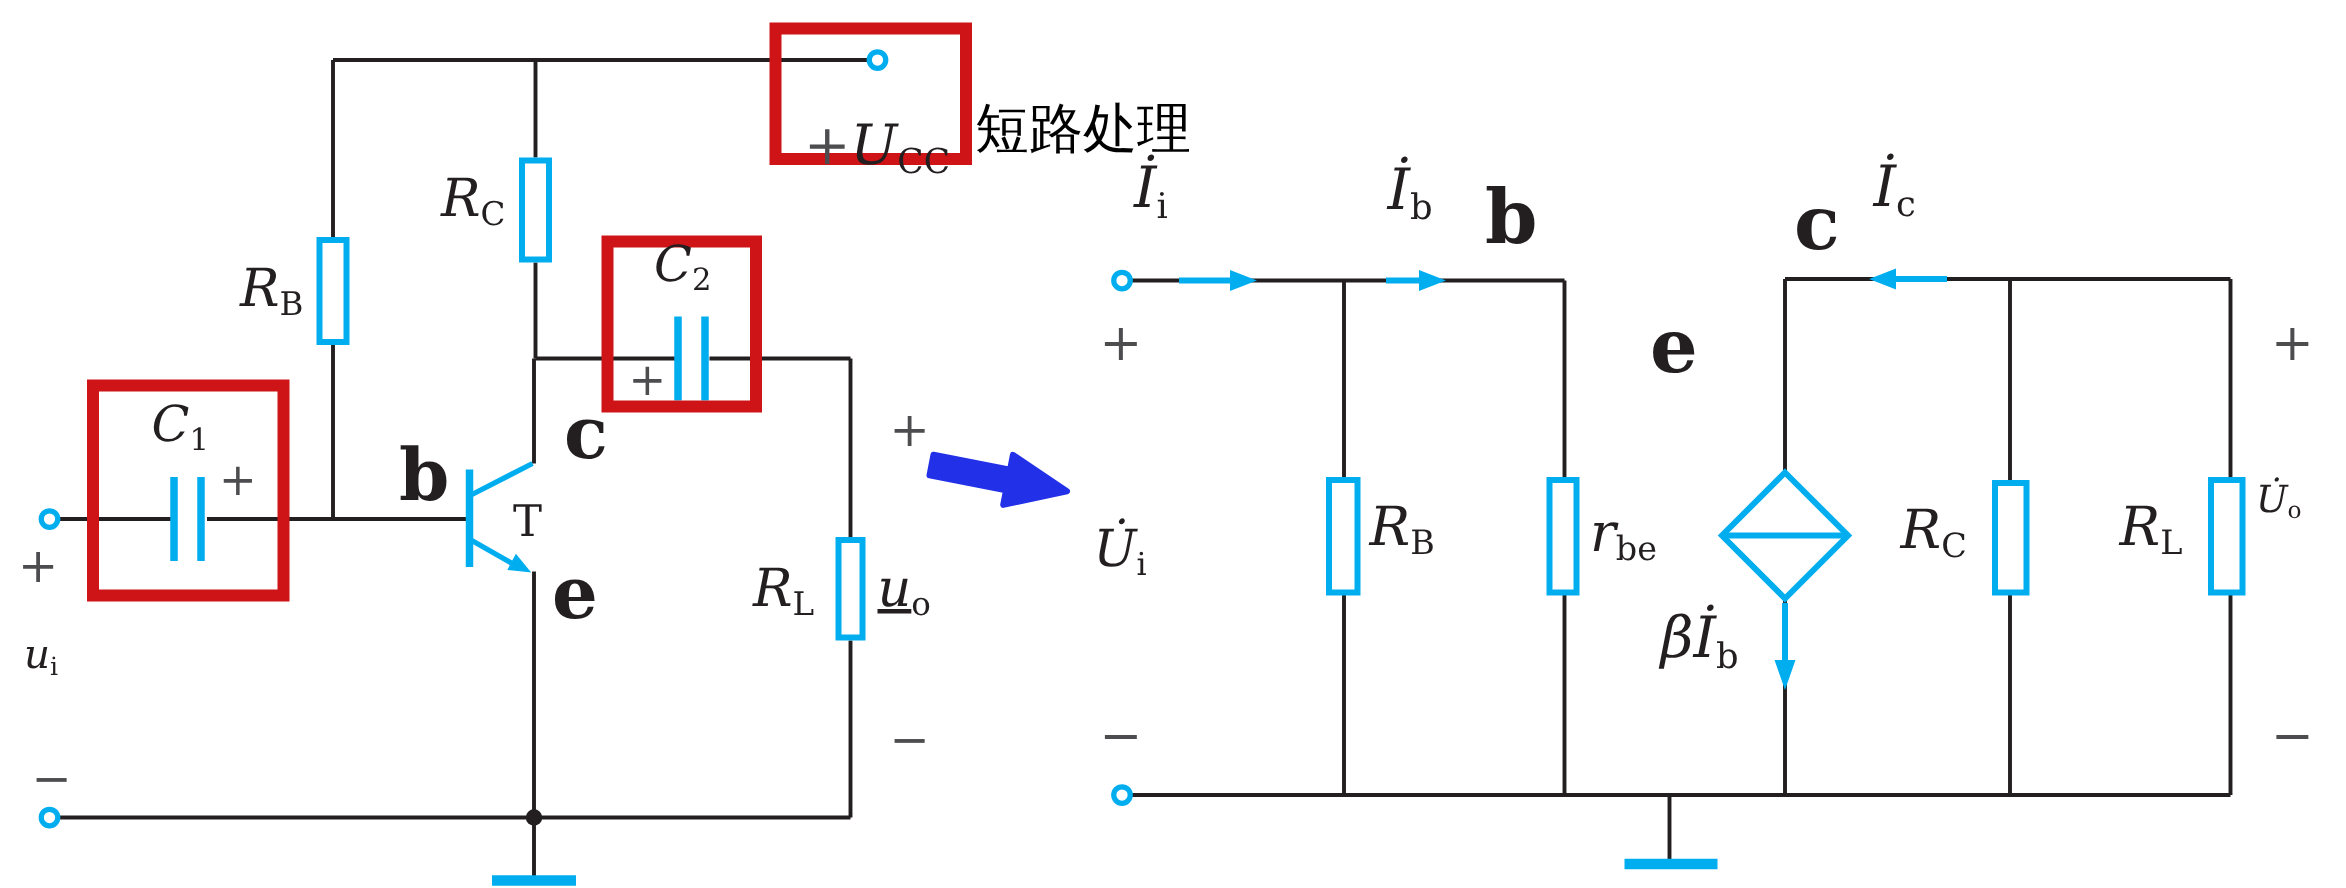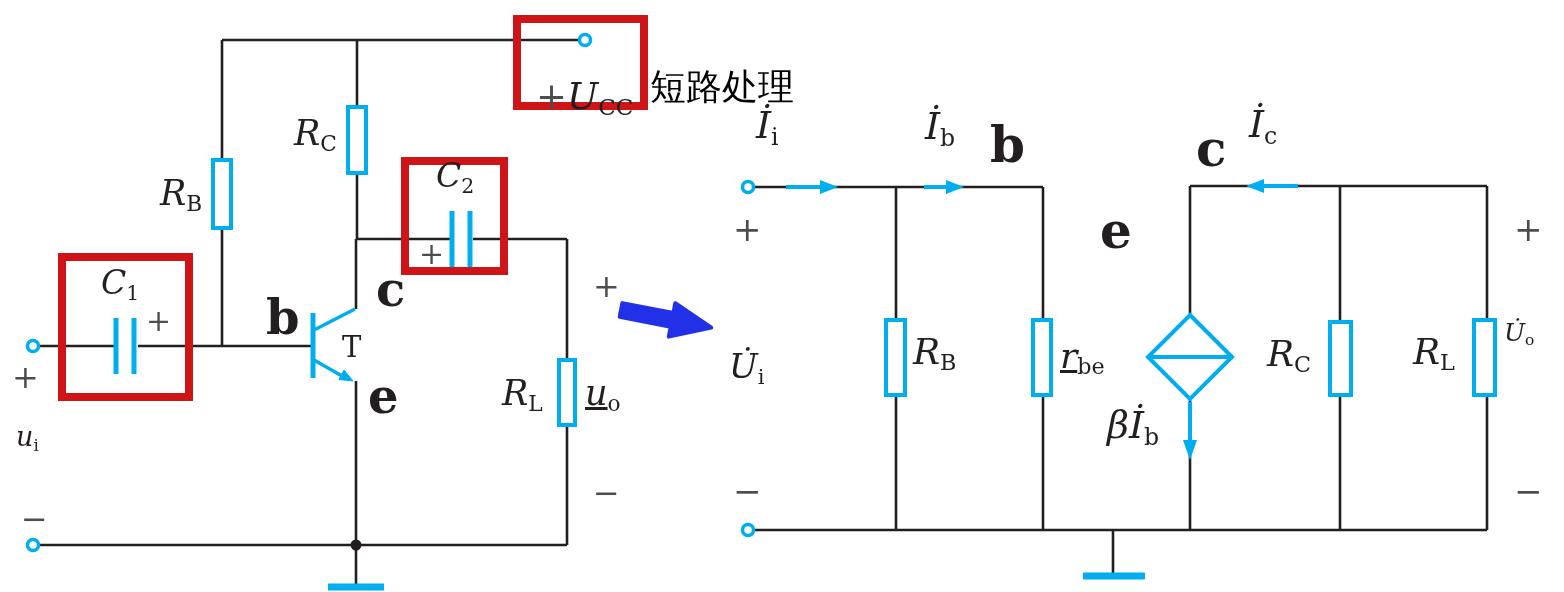--- a/index.html
+++ b/index.html
@@ -133,21 +133,21 @@
   <span class="lbl node" style="left:990px;top:120px;font-size:50px;">b</span>
   <span class="lbl node" style="left:1196px;top:124px;font-size:50px;">c</span>
   <span class="lbl node" style="left:1100px;top:206px;font-size:50px;">e</span>
   <span class="lbl" style="left:1249px;top:105px;font-size:38px;"><i class="it">İ</i><sub>c</sub></span>
 
   <span class="lbl sign" style="left:733px;top:212px;font-size:34px;">+</span>
   <span class="lbl" style="left:729px;top:322px;font-size:34px;margin-top:27px;"><i class="it">U̇</i><sub>i</sub></span>
   <span class="lbl sign" style="left:733px;top:474px;font-size:34px;">−</span>
 
   <span class="lbl" style="left:913px;top:334px;font-size:36px;"><i class="it">R</i><sub>B</sub></span>
-  <span class="lbl" style="left:1060px;top:338px;font-size:36px;text-decoration:underline;"><i class="it">r</i><sub>be</sub></span>
+  <span class="lbl" style="left:1060px;top:338px;font-size:36px;"><i class="it">r</i><sub>be</sub></span>
   <span class="lbl" style="left:1107px;top:406px;font-size:38px;"><i class="it">β</i><i class="it">İ</i><sub>b</sub></span>
   <span class="lbl" style="left:1267px;top:336px;font-size:36px;"><i class="it">R</i><sub>C</sub></span>
   <span class="lbl" style="left:1413px;top:334px;font-size:36px;"><i class="it">R</i><sub>L</sub></span>
 
   <span class="lbl sign" style="left:1514px;top:212px;font-size:34px;">+</span>
   <span class="lbl" style="left:1504px;top:320px;font-size:25px;"><i class="it">U̇</i><sub>o</sub></span>
   <span class="lbl sign" style="left:1514px;top:474px;font-size:34px;">−</span>
 
 </div>
 

